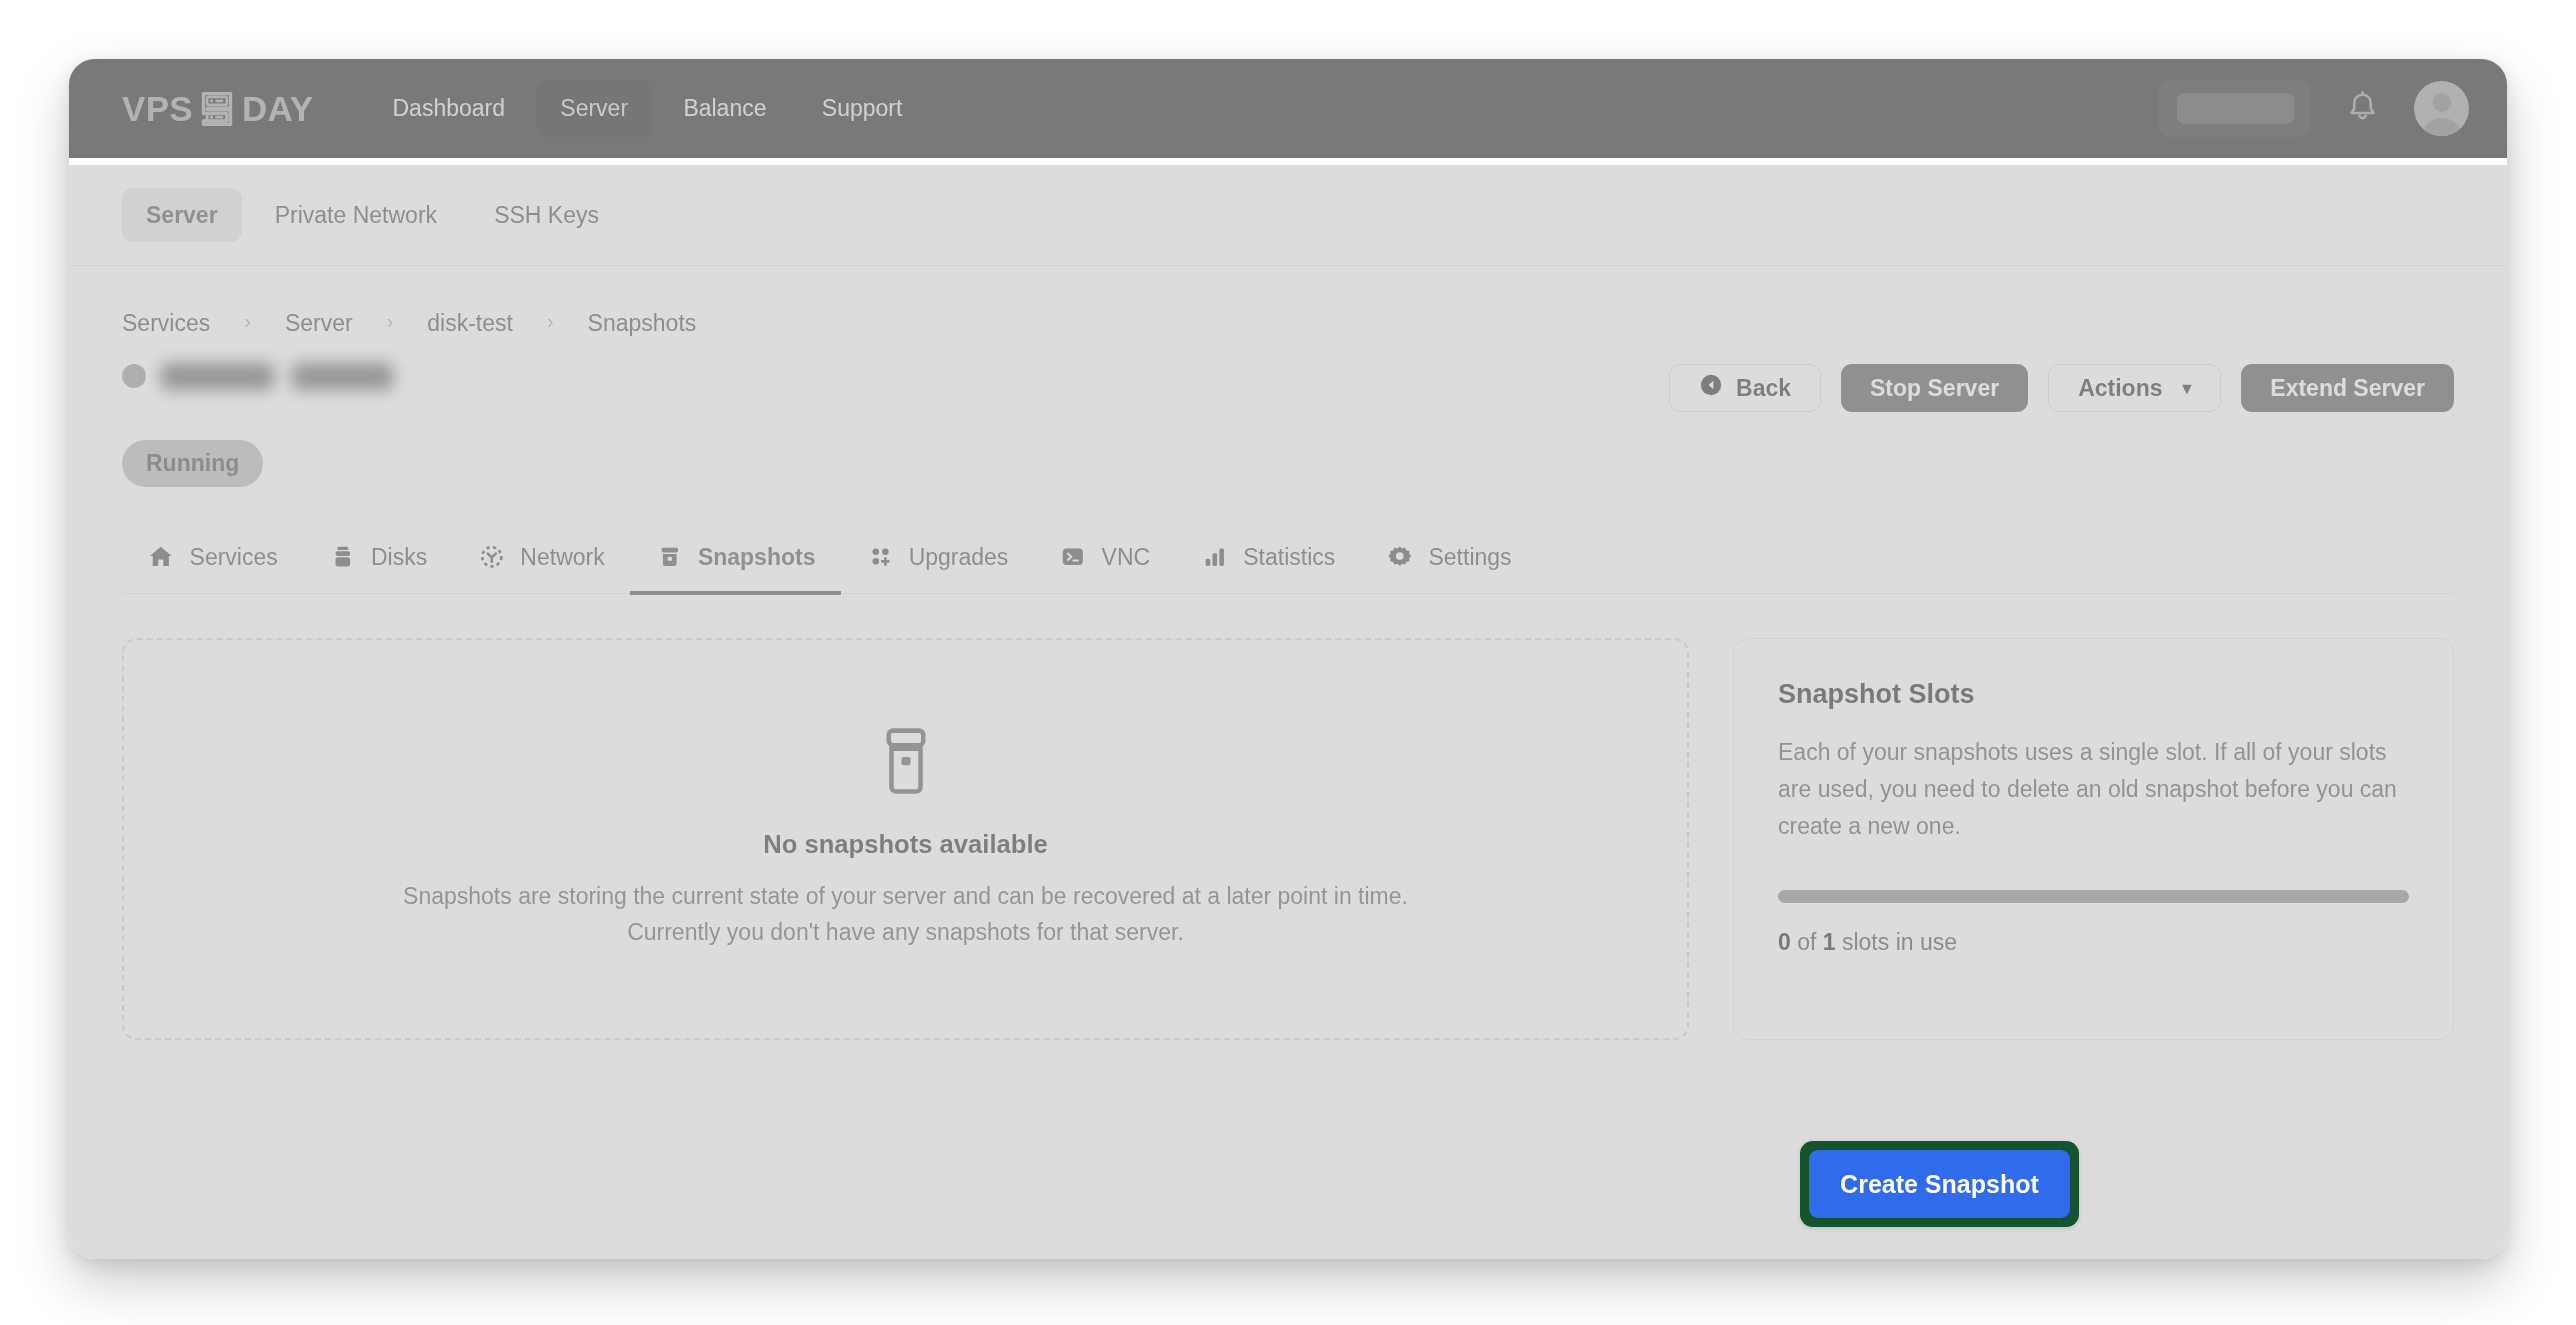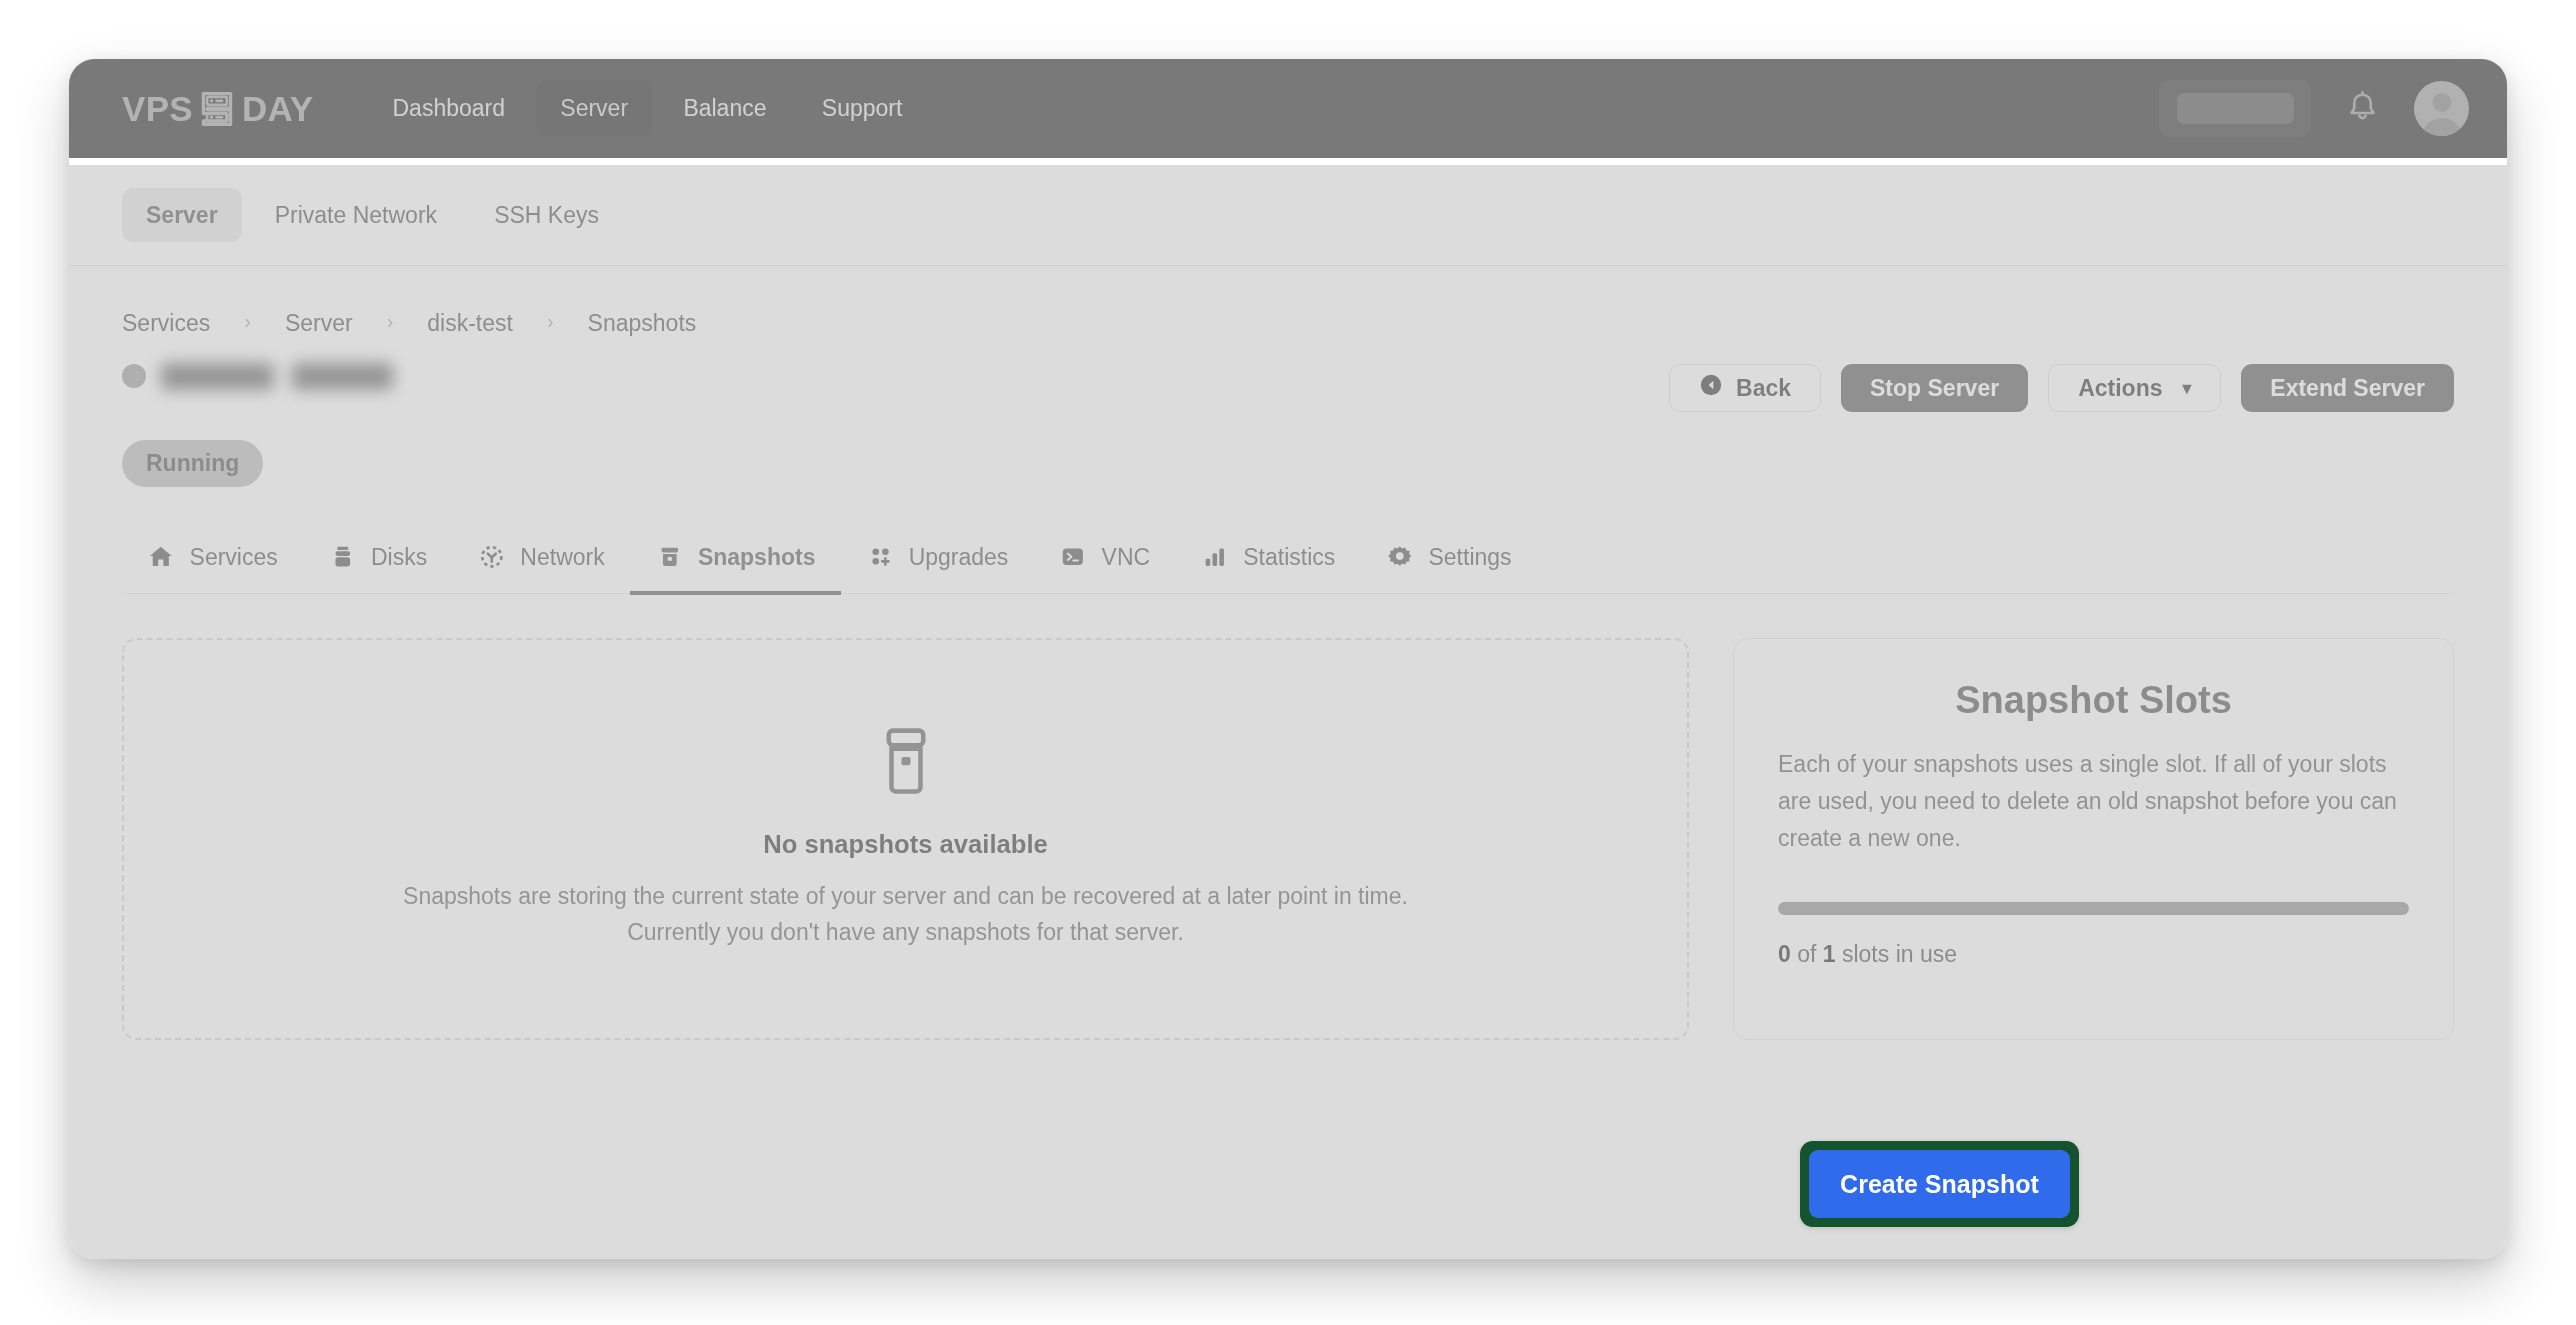--- a/index.html
+++ b/index.html
@@ -240,21 +240,21 @@
 
   #slots-card {
     width: 721px;
     flex: 0 0 721px;
     border: 1.8px solid #e2e5e9;
     border-radius: 14.6px;
     padding: 40px 44px;
     display: flex;
     flex-direction: column;
   }
-  #slots-title { font-size: 38px; font-weight: 700; color: #a21caf; margin-bottom: 24px; text-align: center; }
+  #slots-title { font-size: 27px; font-weight: 700; color: #0f172a; margin-bottom: 24px; }
   #slots-desc { font-size: 23px; color: #4b535b; line-height: 1.62; }
   #slots-progress {
     height: 13.7px;
     border-radius: 914px;
     background: #6e86ae;
     margin-top: 44px;
   }
   #slots-usage { font-size: 23px; color: #3a424a; margin-top: 25.6px; }
   #slots-usage b { color: #11161d; font-weight: 700; }
 

